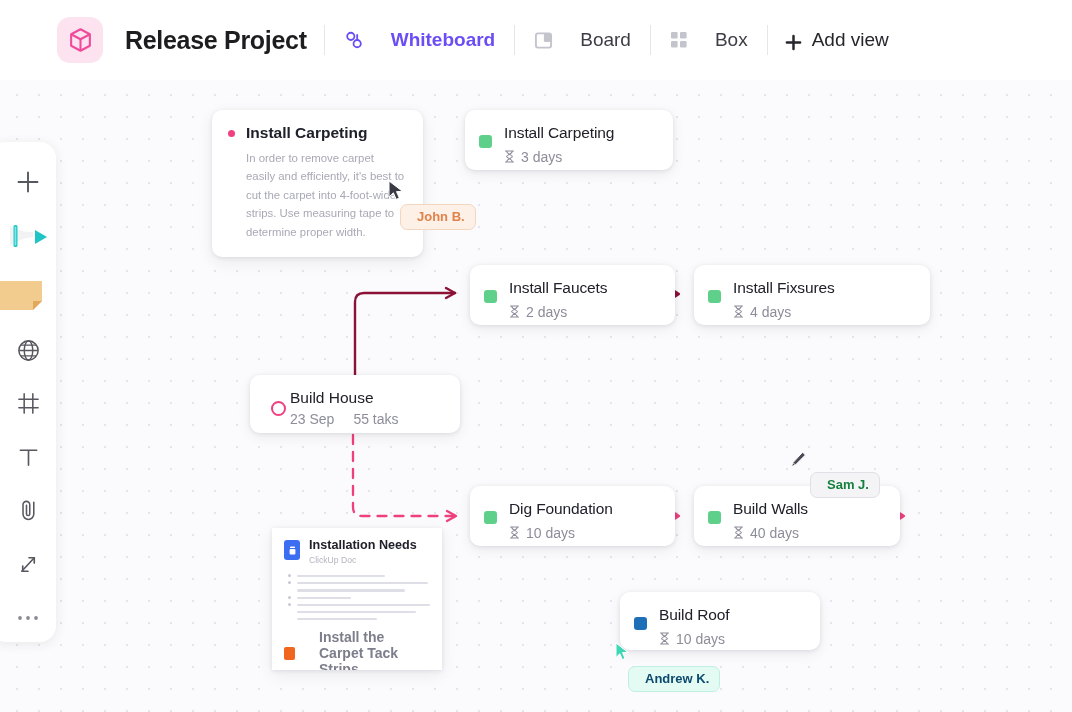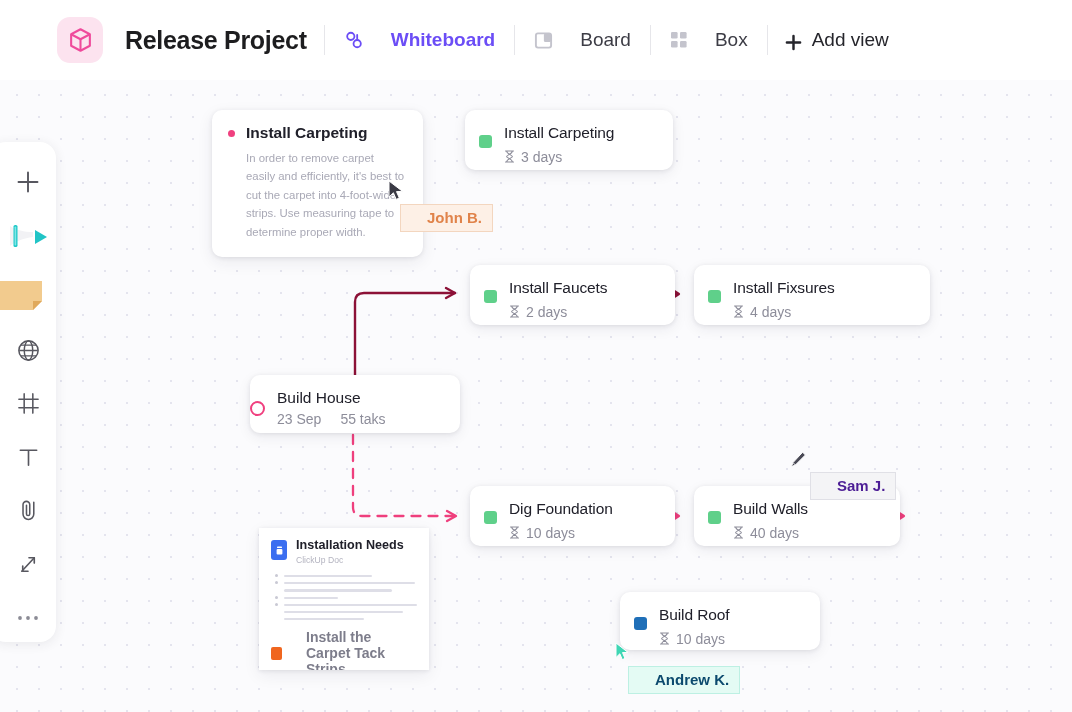--- a/index.html
+++ b/index.html
@@ -128,21 +128,21 @@
     width: 7px; height: 7px; border-radius: 50%;
     background: #f0407f; flex: 0 0 auto;
   }
   .note-title { font-size: 15.5px; font-weight: bold; color: #20202a; }
   .note-body {
     font-size: 11.4px; color: #a9a9b6; line-height: 1.62;
     padding-left: 18px; max-width: 190px;
   }
 
   
-  .bh-row { display: flex; align-items: center; padding: 14px 18px 14px 0; gap: 12px; }
+  .bh-row { display: flex; align-items: center; padding: 14px 18px 14px 21px; gap: 4px; }
   .bh-ring {
     width: 15px; height: 15px; border-radius: 50%;
     border: 2.4px solid #f0407f; flex: 0 0 auto;
   }
   .bh-title { font-size: 15.5px; color: #20202a; }
   .bh-meta { font-size: 14px; color: #8d8d9a; margin-top: 4px; display: flex; gap: 19px; }
 
   
   .doc-card {
     position: absolute;
@@ -196,28 +196,28 @@
     position: absolute; left: 24%; top: 36%;
     width: 17%; height: 48%;
     background: linear-gradient(180deg, #b6b1a6, #6d6962);
     filter: blur(1.4px);
     border-radius: 3px;
   }
 
   
   .curs { position: absolute; z-index: 25; }
   .curs-label {
-    font-size: 15px; font-weight: bold;
-    padding: 4px 10px 5px 26px;
-    border-radius: 0;
+    font-size: 13px; font-weight: bold;
+    padding: 4px 10px 5px 16px;
+    border-radius: 7px;
     white-space: nowrap;
     display: inline-block;
   }
   .lbl-john { color: #e0834a; background: #fdf0e6; border: 1px solid #f3d6bf; }
-  .lbl-sam  { color: #4c1d95; background: #f4f4f6; border: 1px solid #e0e0e6; }
+  .lbl-sam  { color: #15803d; background: #f4f4f6; border: 1px solid #e0e0e6; }
   .lbl-andrew { color: #0c4a6e; background: #e4fbf4; border: 1px solid #bdf0e3; }
 
   svg { display: block; overflow: visible; }
   .conn { position: absolute; left: 0; top: 0; width: 1072px; height: 632px; z-index: 8; pointer-events: none; }
 </style>
 </head>
 <body>
 
 <div class="header">
 
@@ -485,21 +485,21 @@
             <svg width="11" height="13" viewBox="0 0 11 13">
               <path d="M1.5 1h8M1.5 12h8M2.6 1c0 3 5.8 4.2 5.8 5.5S2.6 9 2.6 12M8.4 1c0 3-5.8 4.2-5.8 5.5S8.4 9 8.4 12" fill="none" stroke="#8d8d9a" stroke-width="1.1" stroke-linecap="round"></path>
             </svg>
           </span>
           <span>10 days</span>
         </div>
       </div>
     </div>
   </div>
 
-  <div class="doc-card" style="left:259px; top:448px; width:170px; height:142px;">
+  <div class="doc-card" style="left:272px; top:448px; width:170px; height:142px;">
     <div class="doc-head">
       <span class="doc-icon">
         <svg width="9" height="11" viewBox="0 0 9 11">
           <rect x="2" y="1.6" width="5" height="1.5" rx="0.7" fill="#ffffff"></rect>
           <rect x="1.6" y="4" width="5.8" height="5.4" rx="1" fill="#ffffff"></rect>
         </svg>
       </span>
       <div>
         <div class="doc-title">Installation Needs</div>
         <div class="doc-sub">ClickUp Doc</div>

